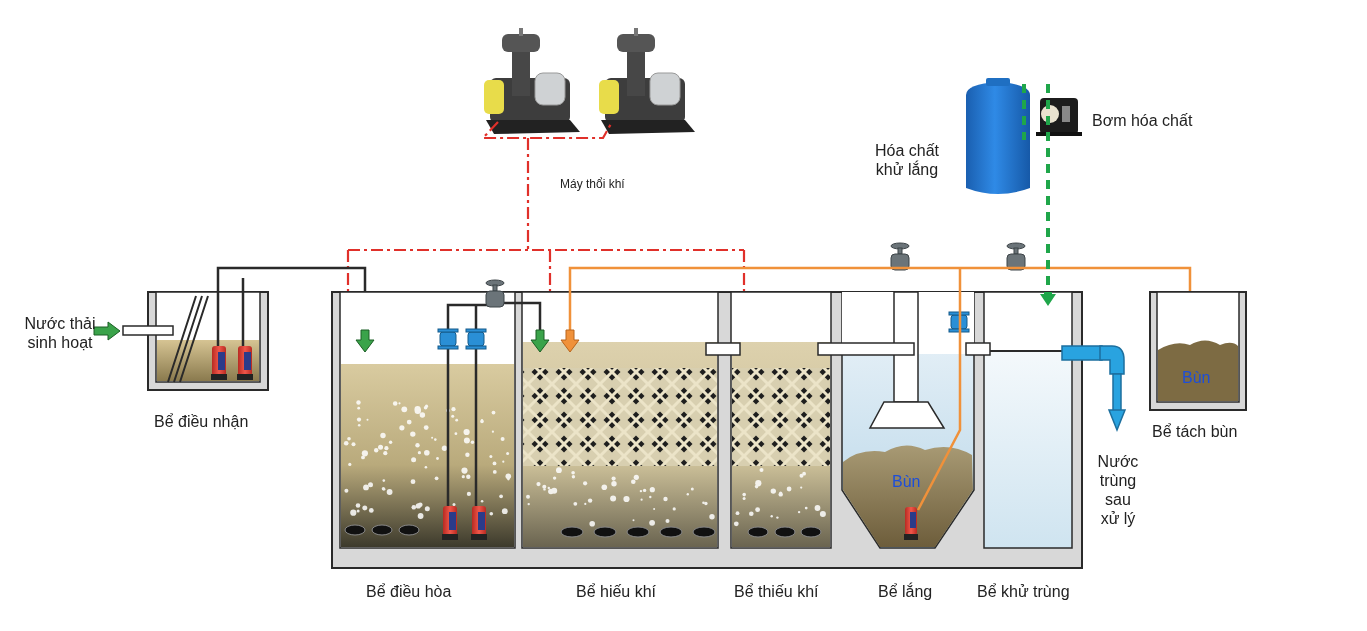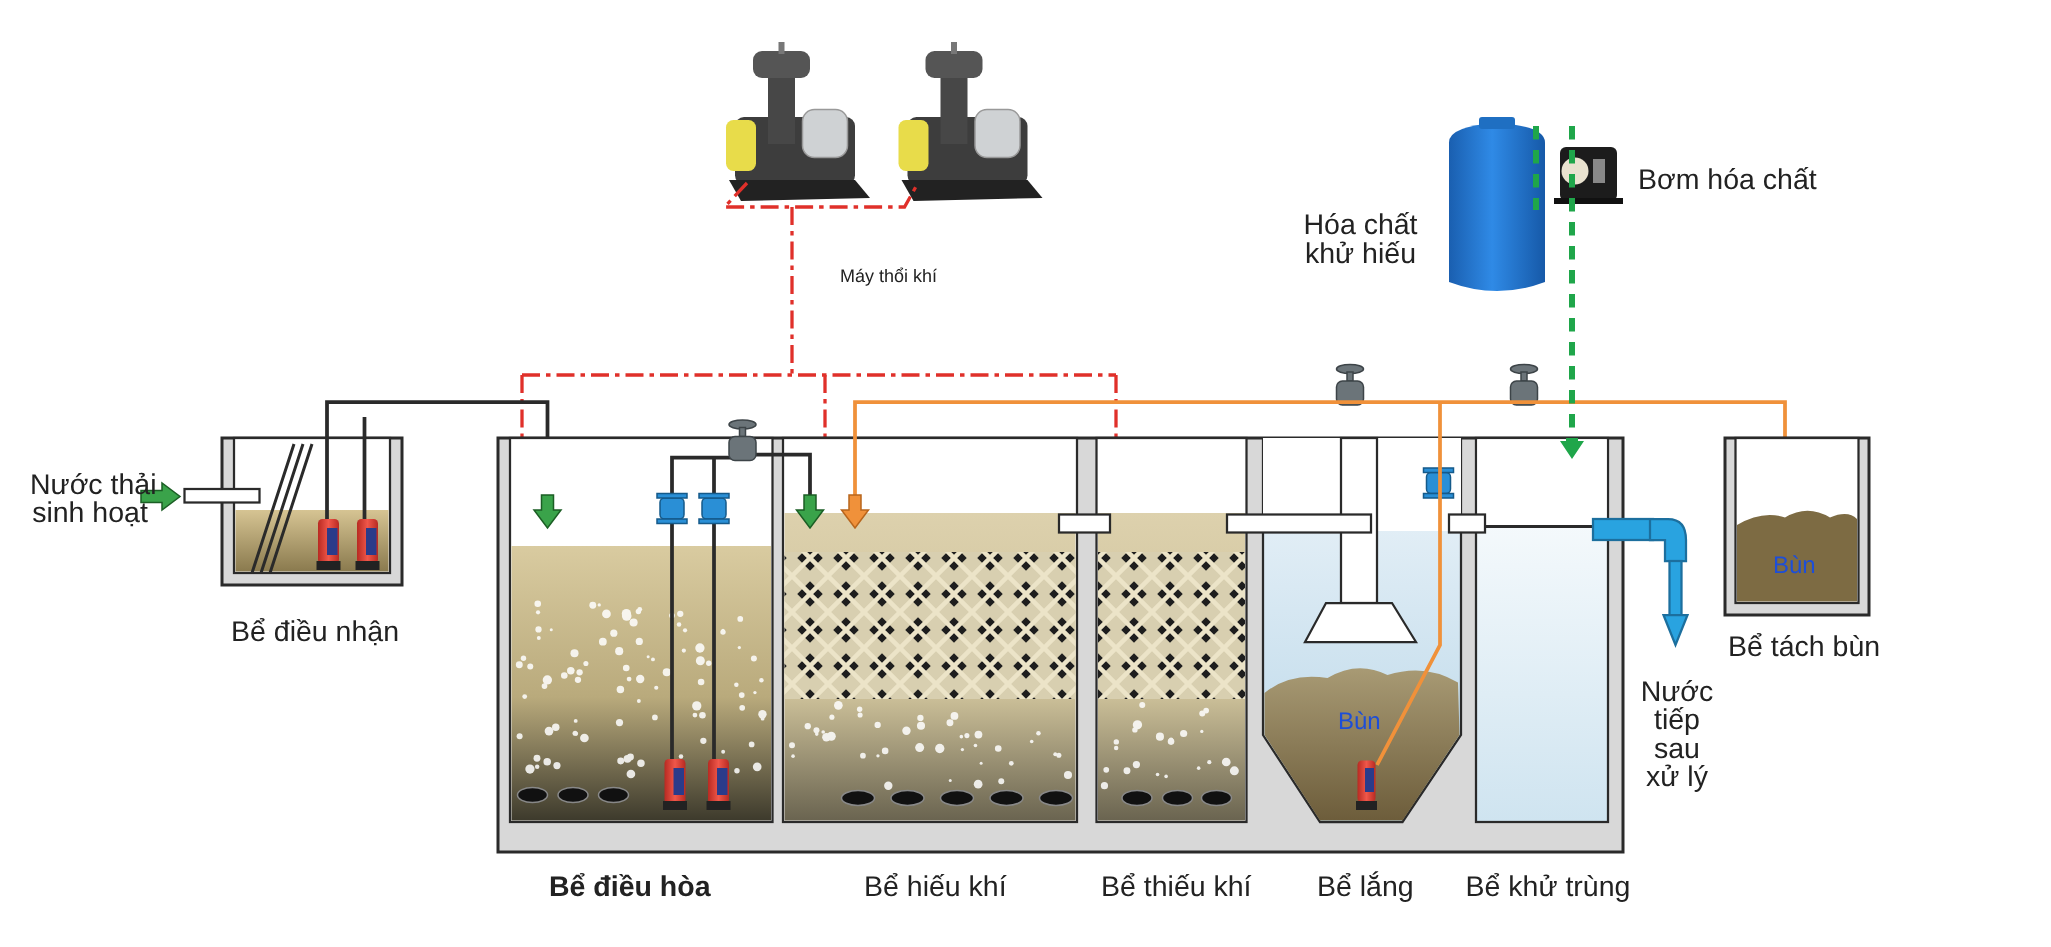--- a/index.html
+++ b/index.html
@@ -1,18 +1,18 @@
 <!DOCTYPE html>
 <html><head>
 <meta charset="utf-8">
 <style>
   html, body { margin: 0; padding: 0; background: #ffffff; }
   body { width: 1367px; height: 631px; overflow: hidden; position: relative; font-family: "Liberation Sans", sans-serif; }
   #diagram { position: absolute; left: 0; top: 0; }
-  .lbl { position: absolute; color: #222; font-size: 19px; line-height: 19px; white-space: nowrap; }
+  .lbl { position: absolute; color: #222; font-size: 16px; line-height: 19px; white-space: nowrap; }
   .lbl.small { font-size: 12px; margin-top: 23px; }
   .lbl.center { text-align: center; }
   .lbl.bun { color: #1d4ed8; font-size: 16px; }
 </style>
 </head>
 <body>
 
 <svg id="diagram" width="1367" height="631" viewBox="0 0 1367 631" xmlns="http://www.w3.org/2000/svg">
   <defs>
     <linearGradient id="wwGrad" x1="0" y1="0" x2="0" y2="1">
@@ -415,29 +415,29 @@
 </svg>
 
 <div class="lbl" style="left:20px; top:314px; text-align:center; width:80px;">
   <div>Nước thải</div>
   <div>sinh hoạt</div>
 </div>
 <div class="lbl" style="left:154px; top:412px;">Bể điều nhận</div>
 <div class="lbl small" style="left:560px; top:152px;">Máy thổi khí</div>
 <div class="lbl center" style="left:862px; top:141px; width:90px;">
   <div>Hóa chất</div>
-  <div>khử hiếu</div>
+  <div>khử lắng</div>
 </div>
 <div class="lbl" style="left:1092px; top:111px;">Bơm hóa chất</div>
 <div class="lbl bun" style="left:892px; top:472px;">Bùn</div>
 <div class="lbl bun" style="left:1182px; top:368px;">Bùn</div>
 <div class="lbl" style="left:1152px; top:422px;">Bể tách bùn</div>
 <div class="lbl center" style="left:1090px; top:452px; width:56px;">
   <div>Nước</div>
-  <div>tiếp</div>
+  <div>trùng</div>
   <div>sau</div>
   <div>xử lý</div>
 </div>
-<div class="lbl" style="left:366px; top:582px;font-weight:bold;">Bể điều hòa</div>
+<div class="lbl" style="left:366px; top:582px;">Bể điều hòa</div>
 <div class="lbl" style="left:576px; top:582px;">Bể hiếu khí</div>
 <div class="lbl" style="left:734px; top:582px;">Bể thiếu khí</div>
 <div class="lbl" style="left:878px; top:582px;">Bể lắng</div>
 <div class="lbl" style="left:977px; top:582px;">Bể khử trùng</div>
 
 </body></html>

